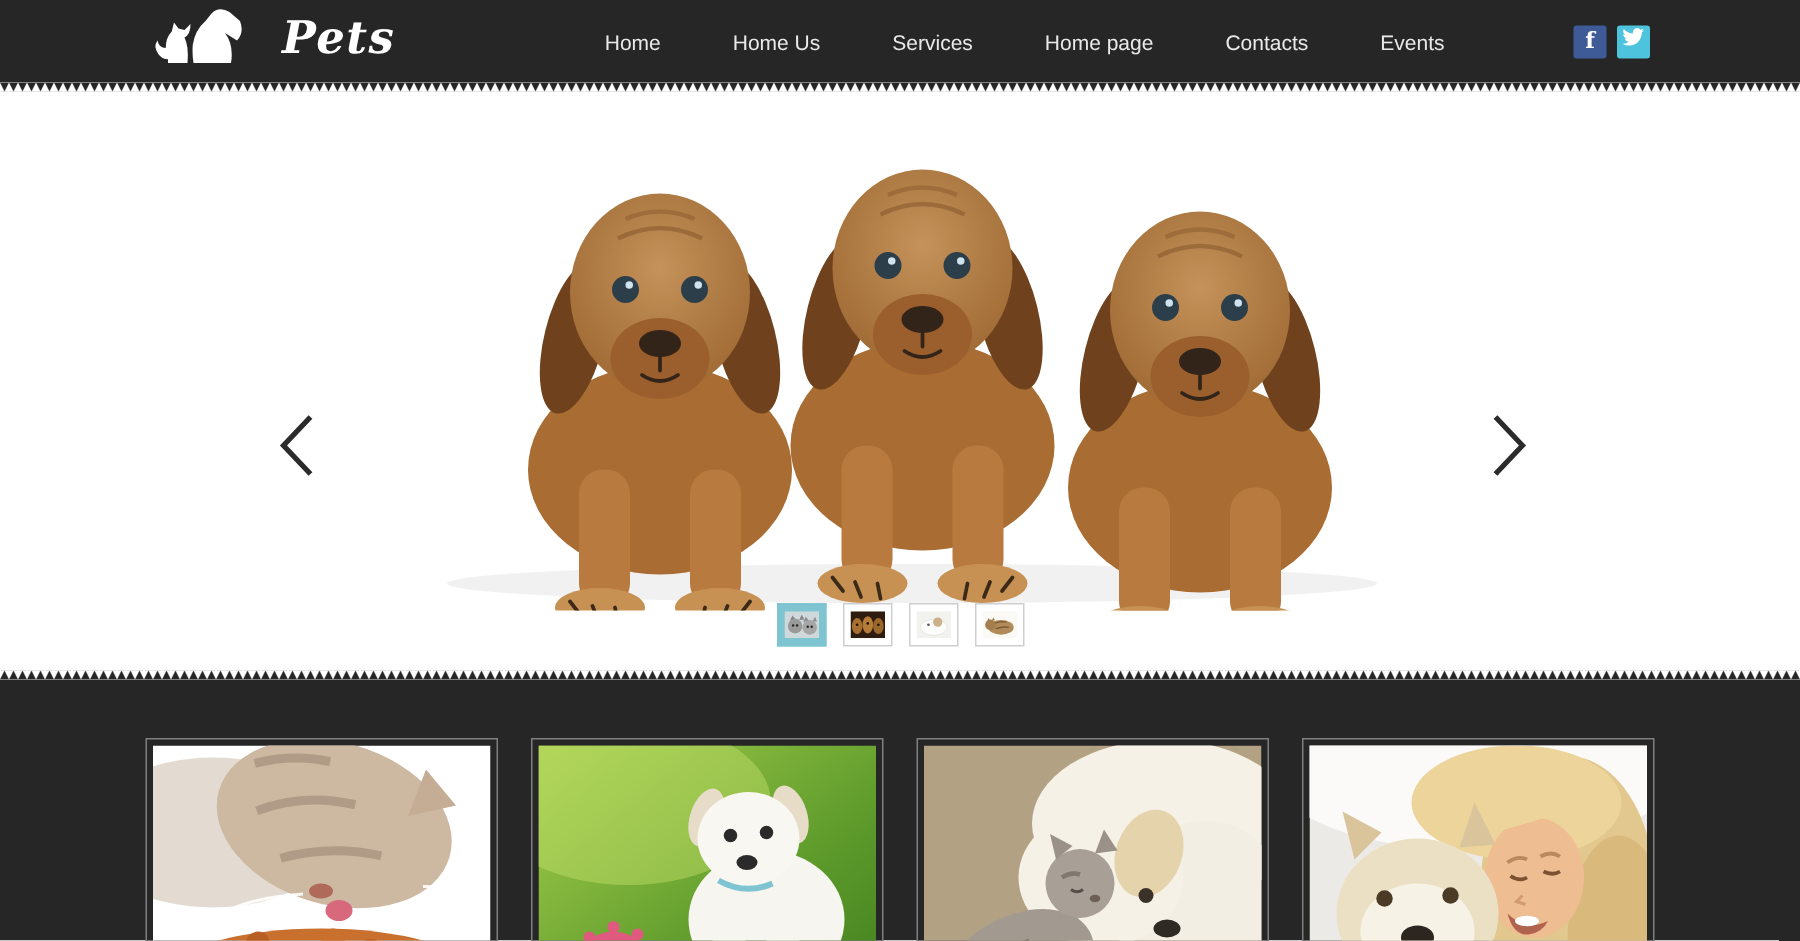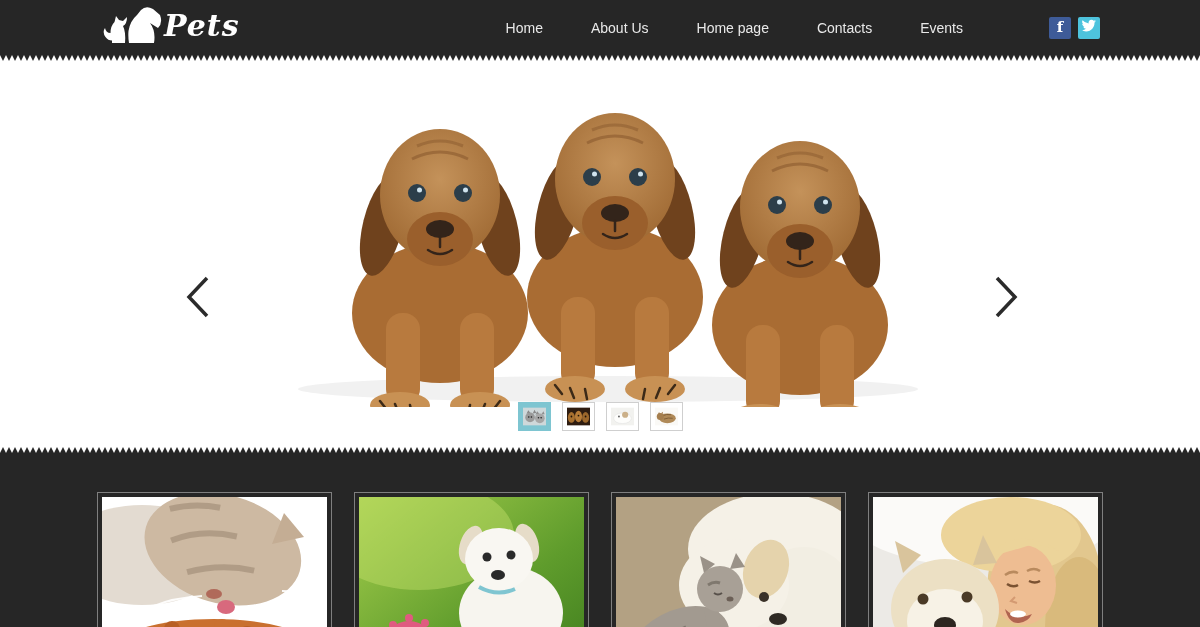--- a/index.html
+++ b/index.html
@@ -3,21 +3,21 @@
 <meta charset="utf-8">
 <style>
   * { margin:0; padding:0; box-sizing:border-box; }
   html,body { width:1200px; height:627px; overflow:hidden; background:#fff;
     font-family:"Liberation Sans", sans-serif; }
   .page { width:1200px; height:627px; position:relative; display:flex; flex-direction:column; }
 
   
   .header { height:55px; background:#262626; position:relative; z-index:5;
     display:flex; align-items:center; }
-  .logo { display:flex; align-items:center; gap:0; margin-left:98px; text-decoration:none; cursor:pointer; }
+  .logo { display:flex; align-items:center; gap:24px; margin-left:98px; text-decoration:none; cursor:pointer; }
   .logo-script { color:#fff; font-family:"DejaVu Serif", serif; font-style:italic; font-weight:bold;
     font-size:30px; letter-spacing:1px; line-height:1; padding-bottom:4px; }
   .nav { display:flex; align-items:center; margin-left:auto; gap:0; }
   .nav a { color:#e9e9e9; text-decoration:none; font-size:14px; padding:10px 24px; cursor:pointer; }
   .social { display:flex; gap:7px; margin-left:62px; margin-right:100px; }
   .sbtn { width:22px; height:22px; border-radius:2px; display:flex; align-items:center; justify-content:center; cursor:pointer; }
   .sbtn.fb { background:#3e5b98; }
   .sbtn.tw { background:#4ec3dd; }
   .sbtn.fb span { color:#fff; font-family:"DejaVu Serif", serif; font-weight:bold; font-size:15px; line-height:1; }
   .edge { display:block; width:1200px; height:6px; position:relative; z-index:4; flex:none; }
@@ -53,21 +53,22 @@
           <path fill="#fff" d="M14 37 L27 37 Q28 26 25 20 Q29 18 29 11 L25 15 L21 14 L18 10 L16.5 16 Q12.5 20 12.5 27 Q8 27 7 22 Q4 26 7.5 31 Q10 34.5 14 34.5 Z"></path>
 
           <path fill="#fff" d="M31 37 L56 37 Q58 25 52 17 L60 22 Q65 17 62 9 L55 3 Q48 -1 43 4 L39 9 Q32 15 30.5 25 Q30 31 31 37 Z"></path>
         </svg>
       </span>
       <span class="logo-script">Pets</span>
     </a>
 
     <nav class="nav">
       <a>Home</a>
-      <a>About Us</a>
+      <a>Home Us</a>
+      <a>Services</a>
       <a>Home page</a>
       <a>Contacts</a>
       <a>Events</a>
     </nav>
 
     <div class="social">
       <a class="sbtn fb">
         <span>f</span>
       </a>
       <a class="sbtn tw">

